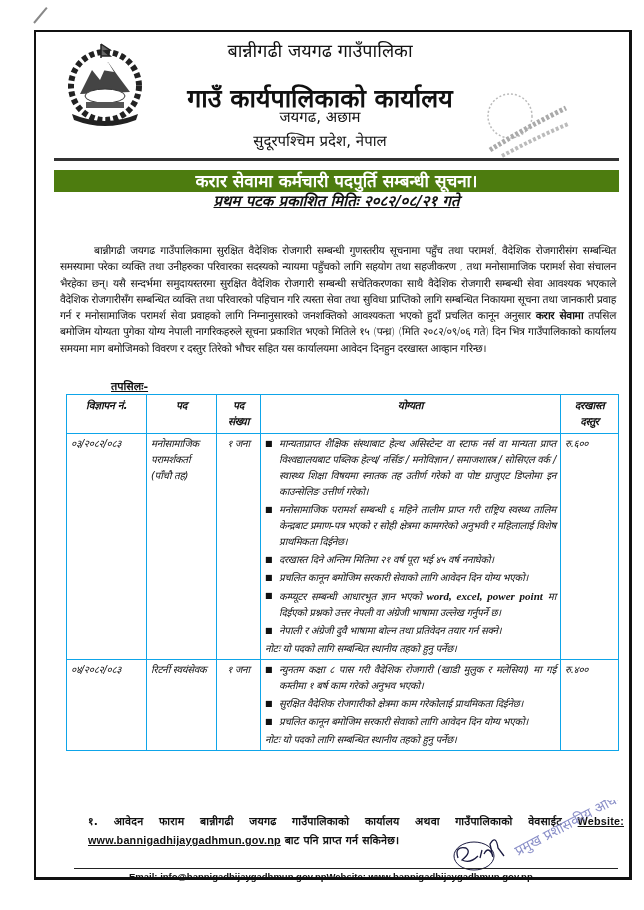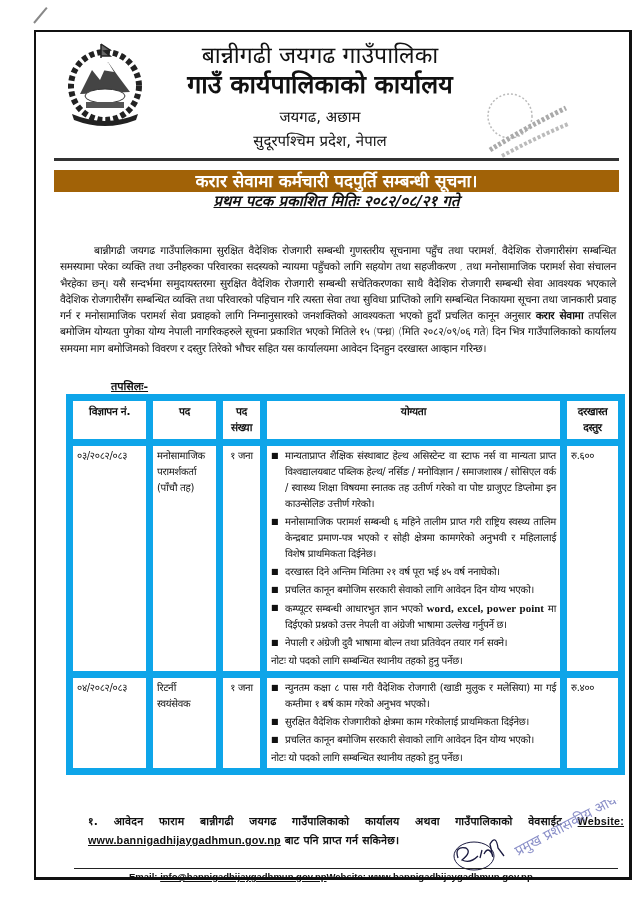--- a/index.html
+++ b/index.html
@@ -8,52 +8,52 @@
     font-family: "DejaVu Serif", "Liberation Serif", serif; color: #111;
   }
   .page-frame {
     position: absolute; left: 34px; top: 30px; width: 598px; height: 850px;
     border: 2px solid #111; box-sizing: border-box; border-right-width: 3px; border-bottom-width: 3px;
   }
   .scan-mark { position: absolute; left: 34px; top: 22px; width: 20px; height: 2px; background: #888; transform: rotate(-50deg); transform-origin: left; }
 
   .emblem { position: absolute; left: 66px; top: 36px; width: 78px; height: 92px; }
 
-  .hdr-line1 { position: absolute; left: 150px; top: 38px; width: 340px; text-align: center; font-size: 23px; font-family: "DejaVu Sans", sans-serif; font-weight: 300; }
-  .hdr-line2 { position: absolute; left: 150px; top: 66px; width: 340px; text-align: center; font-size: 25px; font-weight: bold; font-family: "DejaVu Sans", sans-serif; }
+  .hdr-line1 { position: absolute; left: 150px; top: 38px; width: 340px; text-align: center; font-size: 18px; font-family: "DejaVu Sans", sans-serif; font-weight: 300; }
+  .hdr-line2 { position: absolute; left: 150px; top: 80px; width: 340px; text-align: center; font-size: 25px; font-weight: bold; font-family: "DejaVu Sans", sans-serif; }
   .hdr-line3 { position: absolute; left: 150px; top: 106px; width: 340px; text-align: center; font-size: 15px; font-family: "DejaVu Sans", sans-serif; }
   .hdr-line4 { position: absolute; left: 150px; top: 130px; width: 340px; text-align: center; font-size: 15px; font-family: "DejaVu Sans", sans-serif; }
 
   .stamp-top { position: absolute; left: 480px; top: 88px; width: 90px; height: 70px; }
 
   .rule-top { position: absolute; left: 54px; top: 158px; width: 565px; height: 3px; background: #333; }
 
   .title-banner {
-    position: absolute; left: 54px; top: 170px; width: 565px; height: 22px; background: #a16207; color: #fff;
+    position: absolute; left: 54px; top: 170px; width: 565px; height: 22px; background: #4d7c0f; color: #fff;
     text-align: center; font-size: 17px; line-height: 22px; font-weight: bold; font-family: "DejaVu Sans", sans-serif;
   }
   .pub-date {
     position: absolute; left: 54px; top: 190px; width: 565px; text-align: center; font-size: 15px; font-weight: bold;
   }
   .pub-date span { text-decoration: underline; font-style: italic; }
 
   .intro {
     position: absolute; left: 56px; top: 238px; width: 564px; font-size: 10.6px; line-height: 16.3px; text-align: justify;
     font-family: "DejaVu Sans", sans-serif; font-weight: 300; letter-spacing: -0.35px;
   }
   .intro p { margin: 4px; text-indent: 34px; }
   .intro b { font-weight: bold; }
 
   .tapsil { position: absolute; left: 111px; top: 378px; font-size: 11px; font-weight: bold; text-decoration: underline; font-family: "DejaVu Sans", sans-serif; }
 
   table.vac {
     position: absolute; left: 66px; top: 394px; width: 552px; border-collapse: collapse; table-layout: fixed;
     font-size: 10px; font-family: "DejaVu Sans", sans-serif; letter-spacing: -0.3px;
   }
-  table.vac th, table.vac td { border: 7px solid #0ea5e9; vertical-align: top; padding: 2px 4px; }
+  table.vac th, table.vac td { border: 1px solid #0ea5e9; vertical-align: top; padding: 2px 4px; font-style: italic; }
   table.vac th { font-weight: bold; text-align: center; line-height: 16px; font-size: 10.5px; height: 34px; }
   table.vac td { line-height: 16px; }
   .col1 { width: 80px; } .col2 { width: 70px; } .col3 { width: 44px; } .col4 { width: 300px; } .col5 { width: 58px; }
   .center { text-align: center; }
   ul.quals { margin: 0; padding: 0; list-style: none; }
   ul.quals li { position: relative; padding-left: 14px; margin-bottom: 2px; text-align: justify; }
   ul.quals li::before { content: "■"; position: absolute; left: 0; top: 0; font-size: 8px; }
   .note { margin-top: 1px; }
   .eng { font-family: "Liberation Serif", serif; font-weight: bold; font-size: 11px; letter-spacing: 0; }
 
@@ -65,21 +65,21 @@
 
   .signature { position: absolute; left: 452px; top: 832px; width: 60px; height: 40px; }
   .stamp-bottom { position: absolute; left: 508px; top: 800px; width: 110px; height: 60px; }
 
   .rule-bottom { position: absolute; left: 74px; top: 868px; width: 544px; height: 1px; background: #222; }
   .contact {
     position: absolute; left: 74px; top: 871px; width: 544px; font-size: 9.5px; font-weight: bold;
     font-family: "Liberation Sans", sans-serif; display: flex;
   }
   .contact .email { margin-left: 55px; }
-  .contact .email a { text-decoration: underline; color: #111; }
+  .contact .email a { color: #111; }
   .contact .web { }
 </style>
 </head>
 <body>
 
 <div class="page-frame"></div>
 <div class="scan-mark"></div>
 
 <svg class="emblem" viewBox="0 0 78 92">
   <circle cx="39" cy="50" r="34" fill="none" stroke="#222" stroke-width="6" stroke-dasharray="5 3"></circle>

